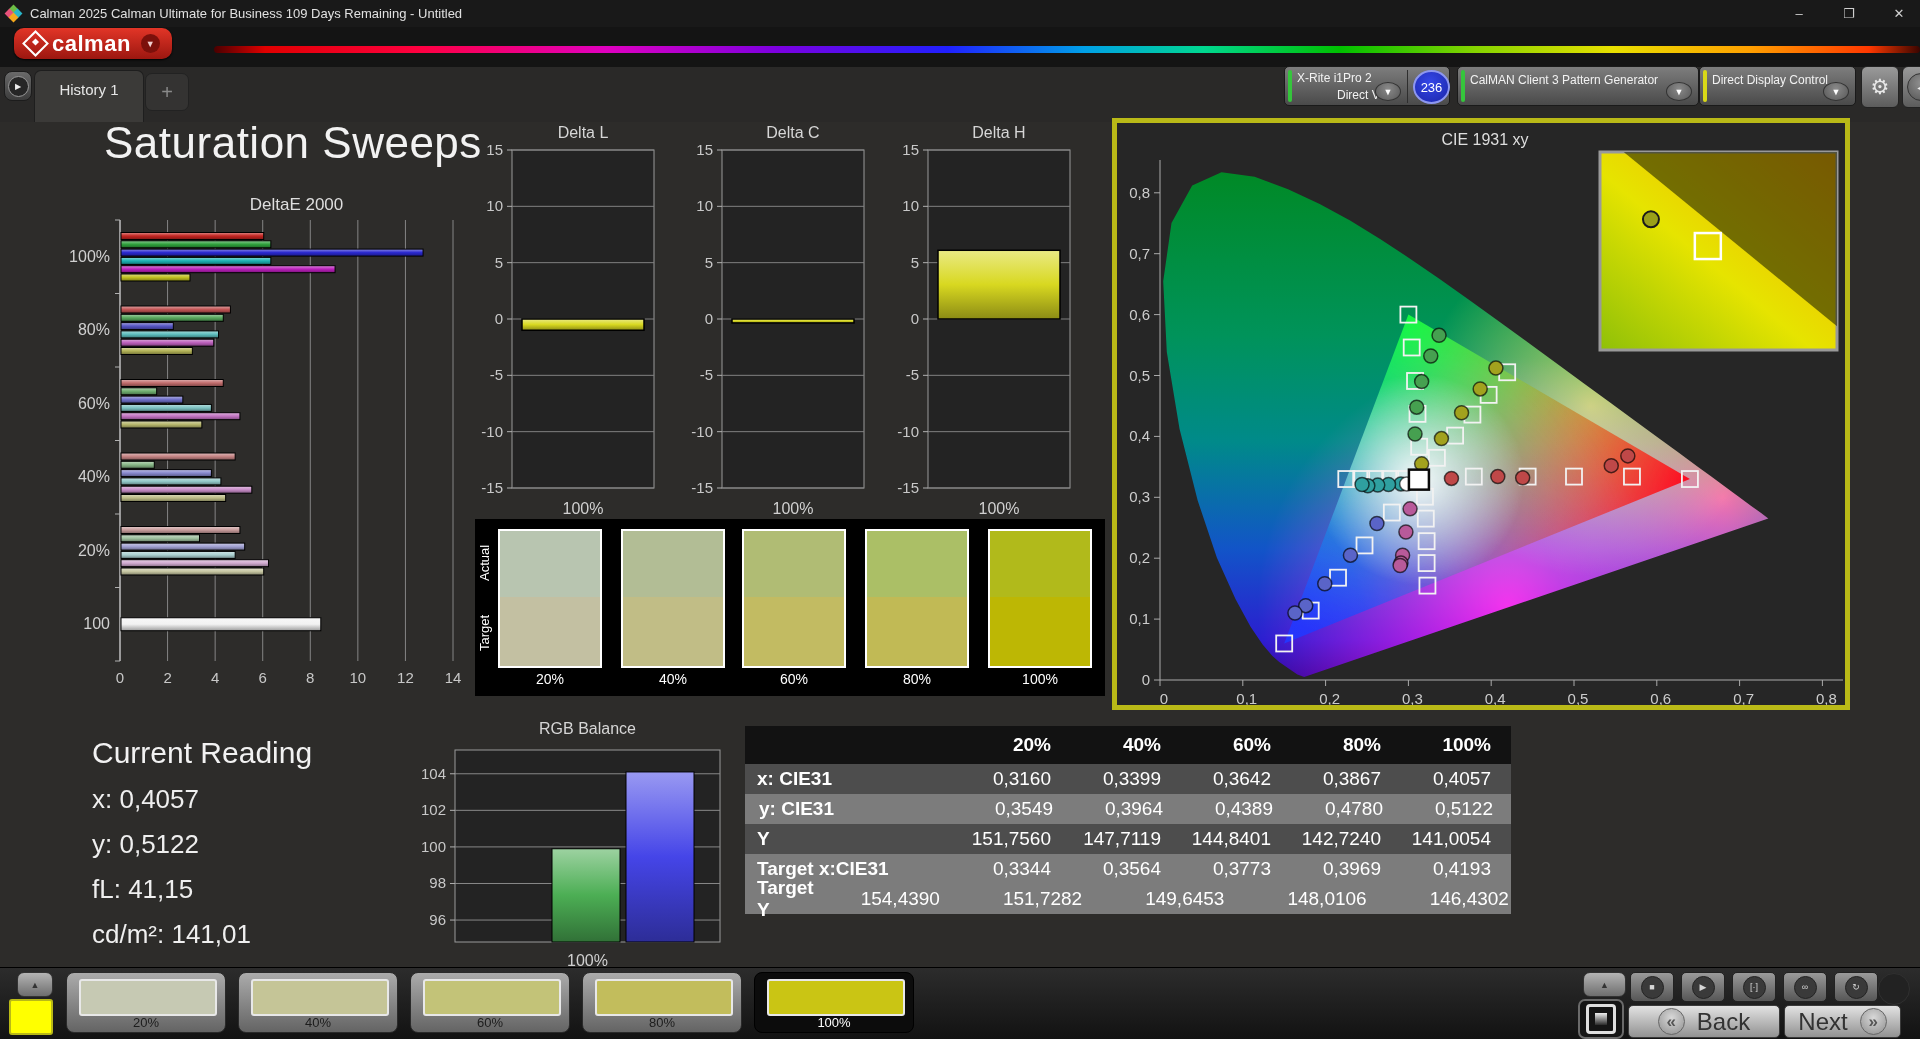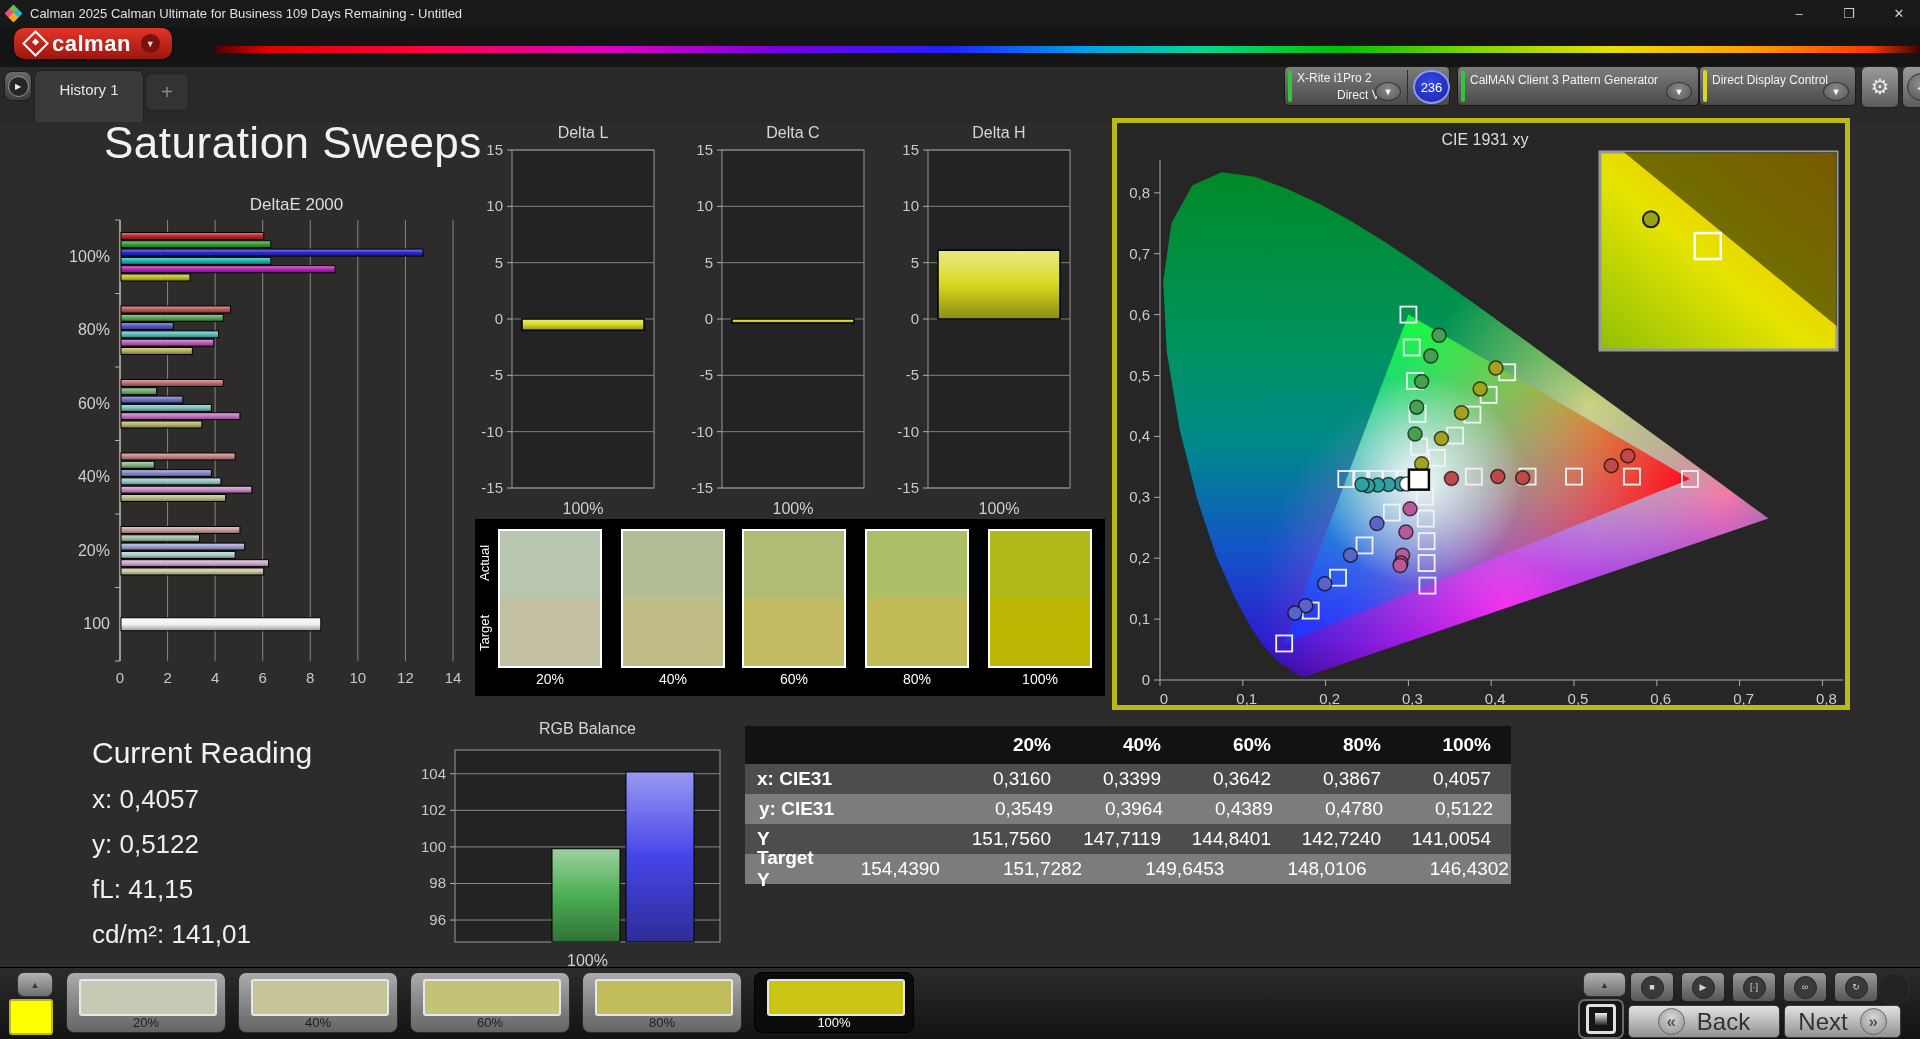--- a/index.html
+++ b/index.html
@@ -775,20 +775,28 @@
         <div class="t-cell t-val">0,5122</div>
       </div>
       <div class="t-row" style="background: rgb(77, 77, 77);">
         <div class="t-cell t-label">Y</div>
         <div class="t-cell t-val">151,7560</div>
         <div class="t-cell t-val">147,7119</div>
         <div class="t-cell t-val">144,8401</div>
         <div class="t-cell t-val">142,7240</div>
         <div class="t-cell t-val">141,0054</div>
       </div>
+      <div class="t-row" style="background: rgb(124, 124, 124);">
+        <div class="t-cell t-label">Target x:CIE31</div>
+        <div class="t-cell t-val">0,3344</div>
+        <div class="t-cell t-val">0,3564</div>
+        <div class="t-cell t-val">0,3773</div>
+        <div class="t-cell t-val">0,3969</div>
+        <div class="t-cell t-val">0,4193</div>
+      </div>
       <div class="t-row" style="background: rgb(124, 124, 124); gap: 47px;">
         <div class="t-cell t-label">Target Y</div>
         <div class="t-cell t-val">154,4390</div>
         <div class="t-cell t-val">151,7282</div>
         <div class="t-cell t-val">149,6453</div>
         <div class="t-cell t-val">148,0106</div>
         <div class="t-cell t-val">146,4302</div>
       </div>
     </div>
 

